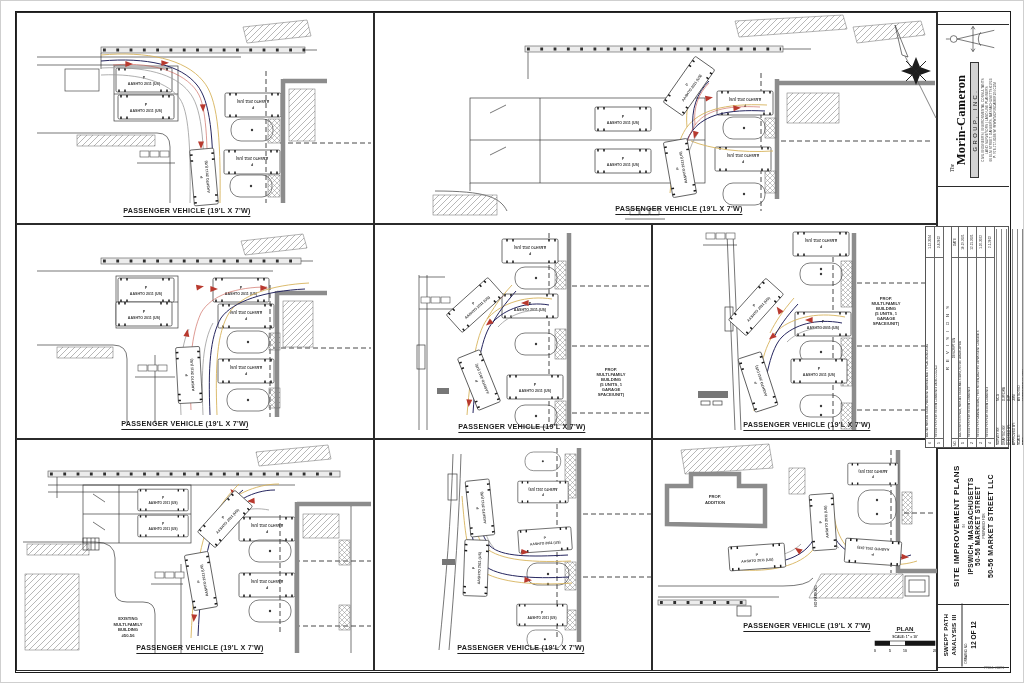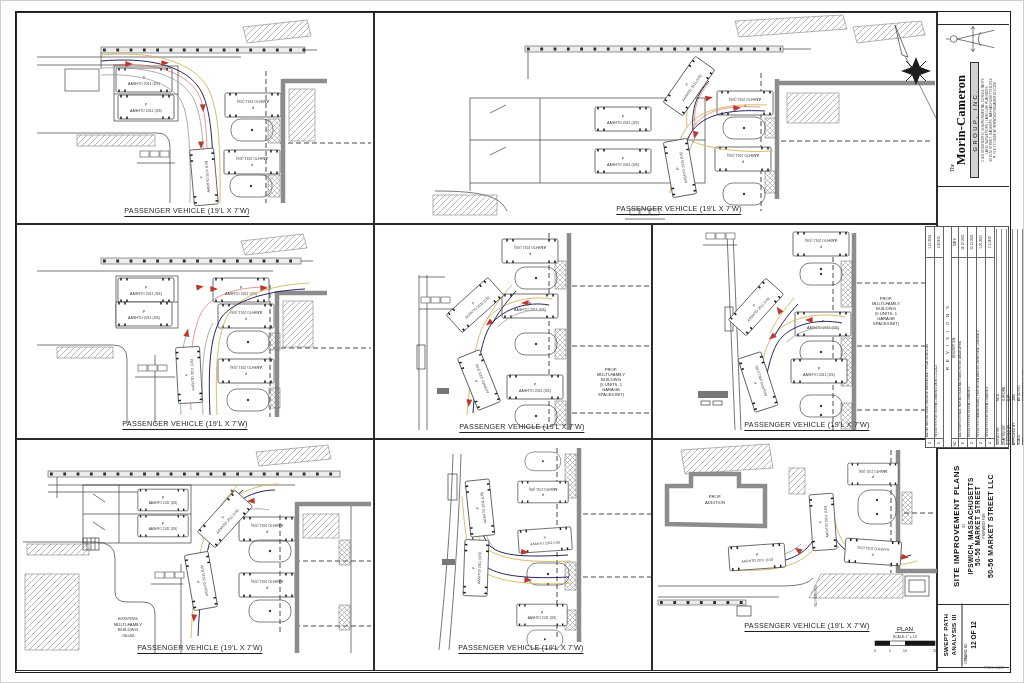--- a/index.html
+++ b/index.html
@@ -1,18 +1,18 @@
 <!DOCTYPE html>
 <html><head>
 <meta charset="utf-8">
 <style>
 html,body{margin:0;padding:0;background:#e9e9e7;}
 .page{position:relative;width:1024px;height:683px;background:#fff;font-family:"Liberation Sans",sans-serif;overflow:hidden;border:1px solid #cfcfcf;box-sizing:border-box;}
 .sheet{position:absolute;left:14px;top:10px;width:996px;height:662px;border:1.6px solid #1b1b1b;box-sizing:border-box;background:#fff;}
-.panel{position:absolute;border:0.8px solid #2b2b2b;box-sizing:border-box;}
+.panel{position:absolute;border:0.8px solid #2b2b2b;box-sizing:border-box;font-weight:bold;}
 .panel svg{display:block;}
 .cap{position:absolute;transform:translateX(-50%);white-space:nowrap;font-size:7.2px;letter-spacing:.25px;color:#1e1e1e;border-bottom:.9px solid #1e1e1e;padding-bottom:1px;}
 .tstrip{position:absolute;left:921px;top:0;width:72px;height:659px;border-left:.8px solid #2b2b2b;box-sizing:border-box;background:#fff;}
 .tsep{position:absolute;left:921px;width:72px;height:0;border-top:.8px solid #2b2b2b;}
 .rot{position:absolute;transform:rotate(-90deg);box-sizing:border-box;}
 
 .logoblk{width:162px;height:72px;left:876px;top:57px;display:flex;align-items:center;}
 .logomain{flex:1;text-align:center;}
 .firm-the{font-family:"Liberation Serif",serif;font-style:italic;font-size:5.5px;color:#111;display:block;text-align:left;margin-left:14px;margin-bottom:-1px;}
 .firm-name{font-family:"Liberation Serif",serif;font-size:12.5px;font-weight:600;color:#111;letter-spacing:.2px;}

